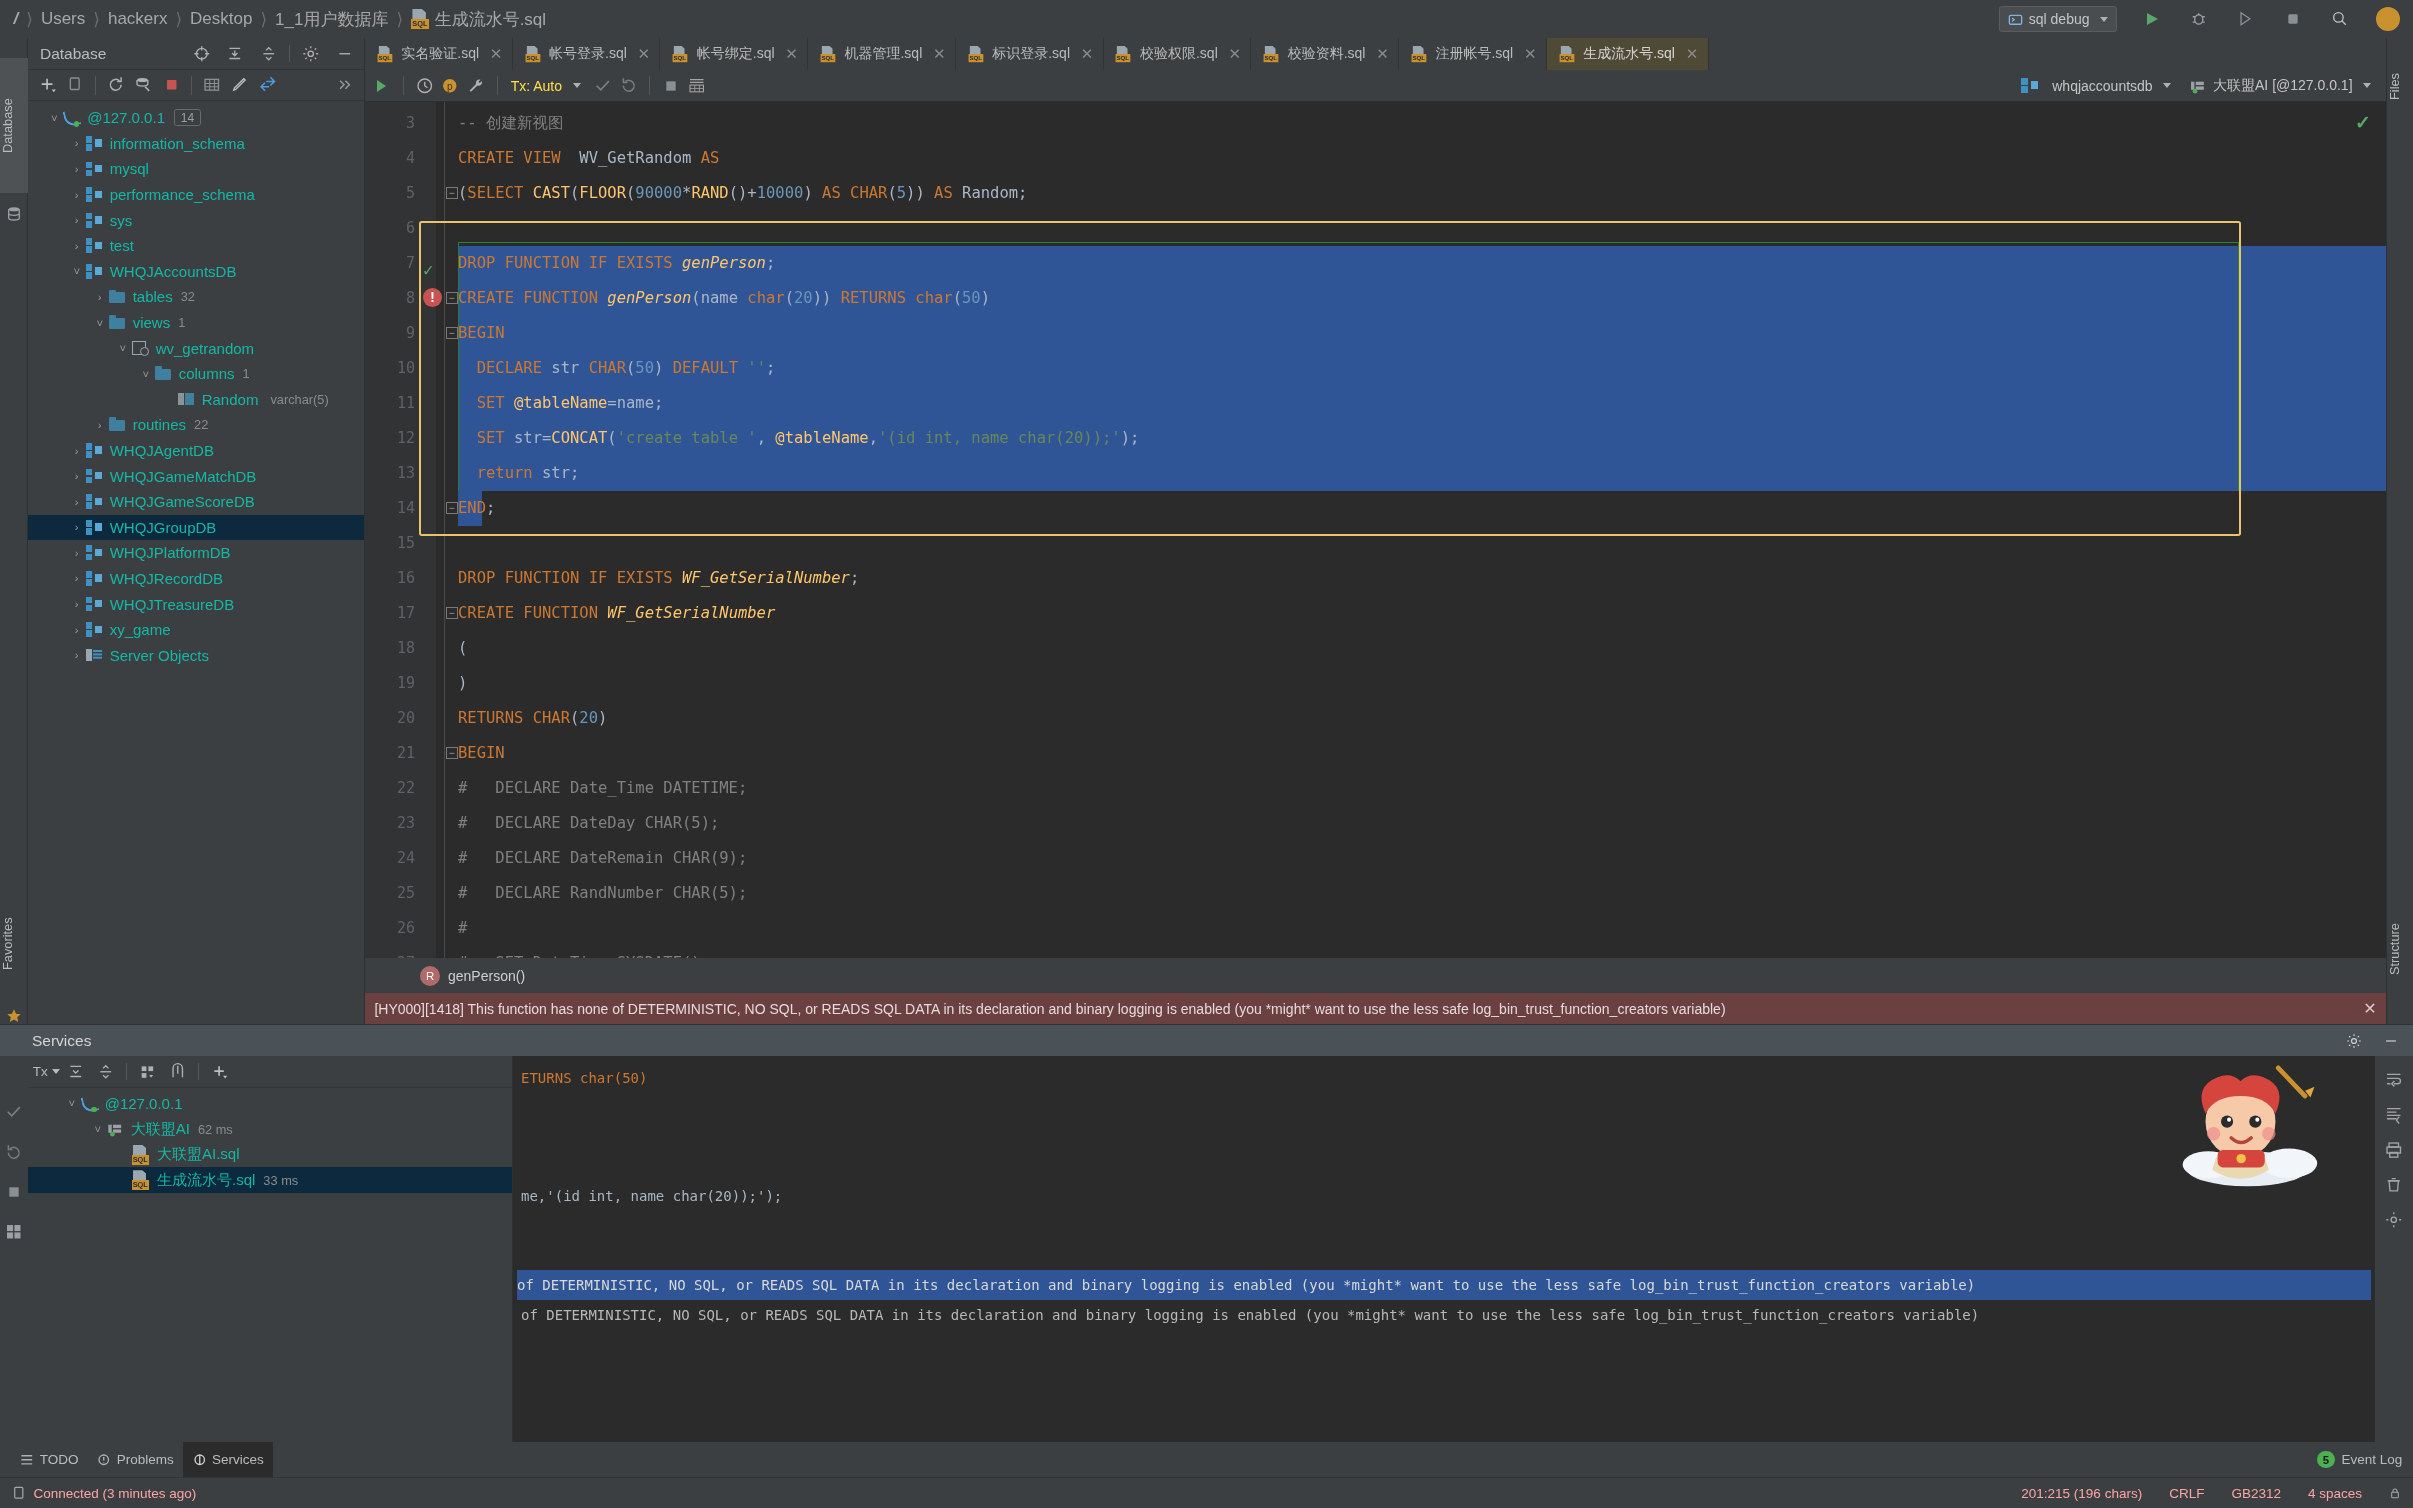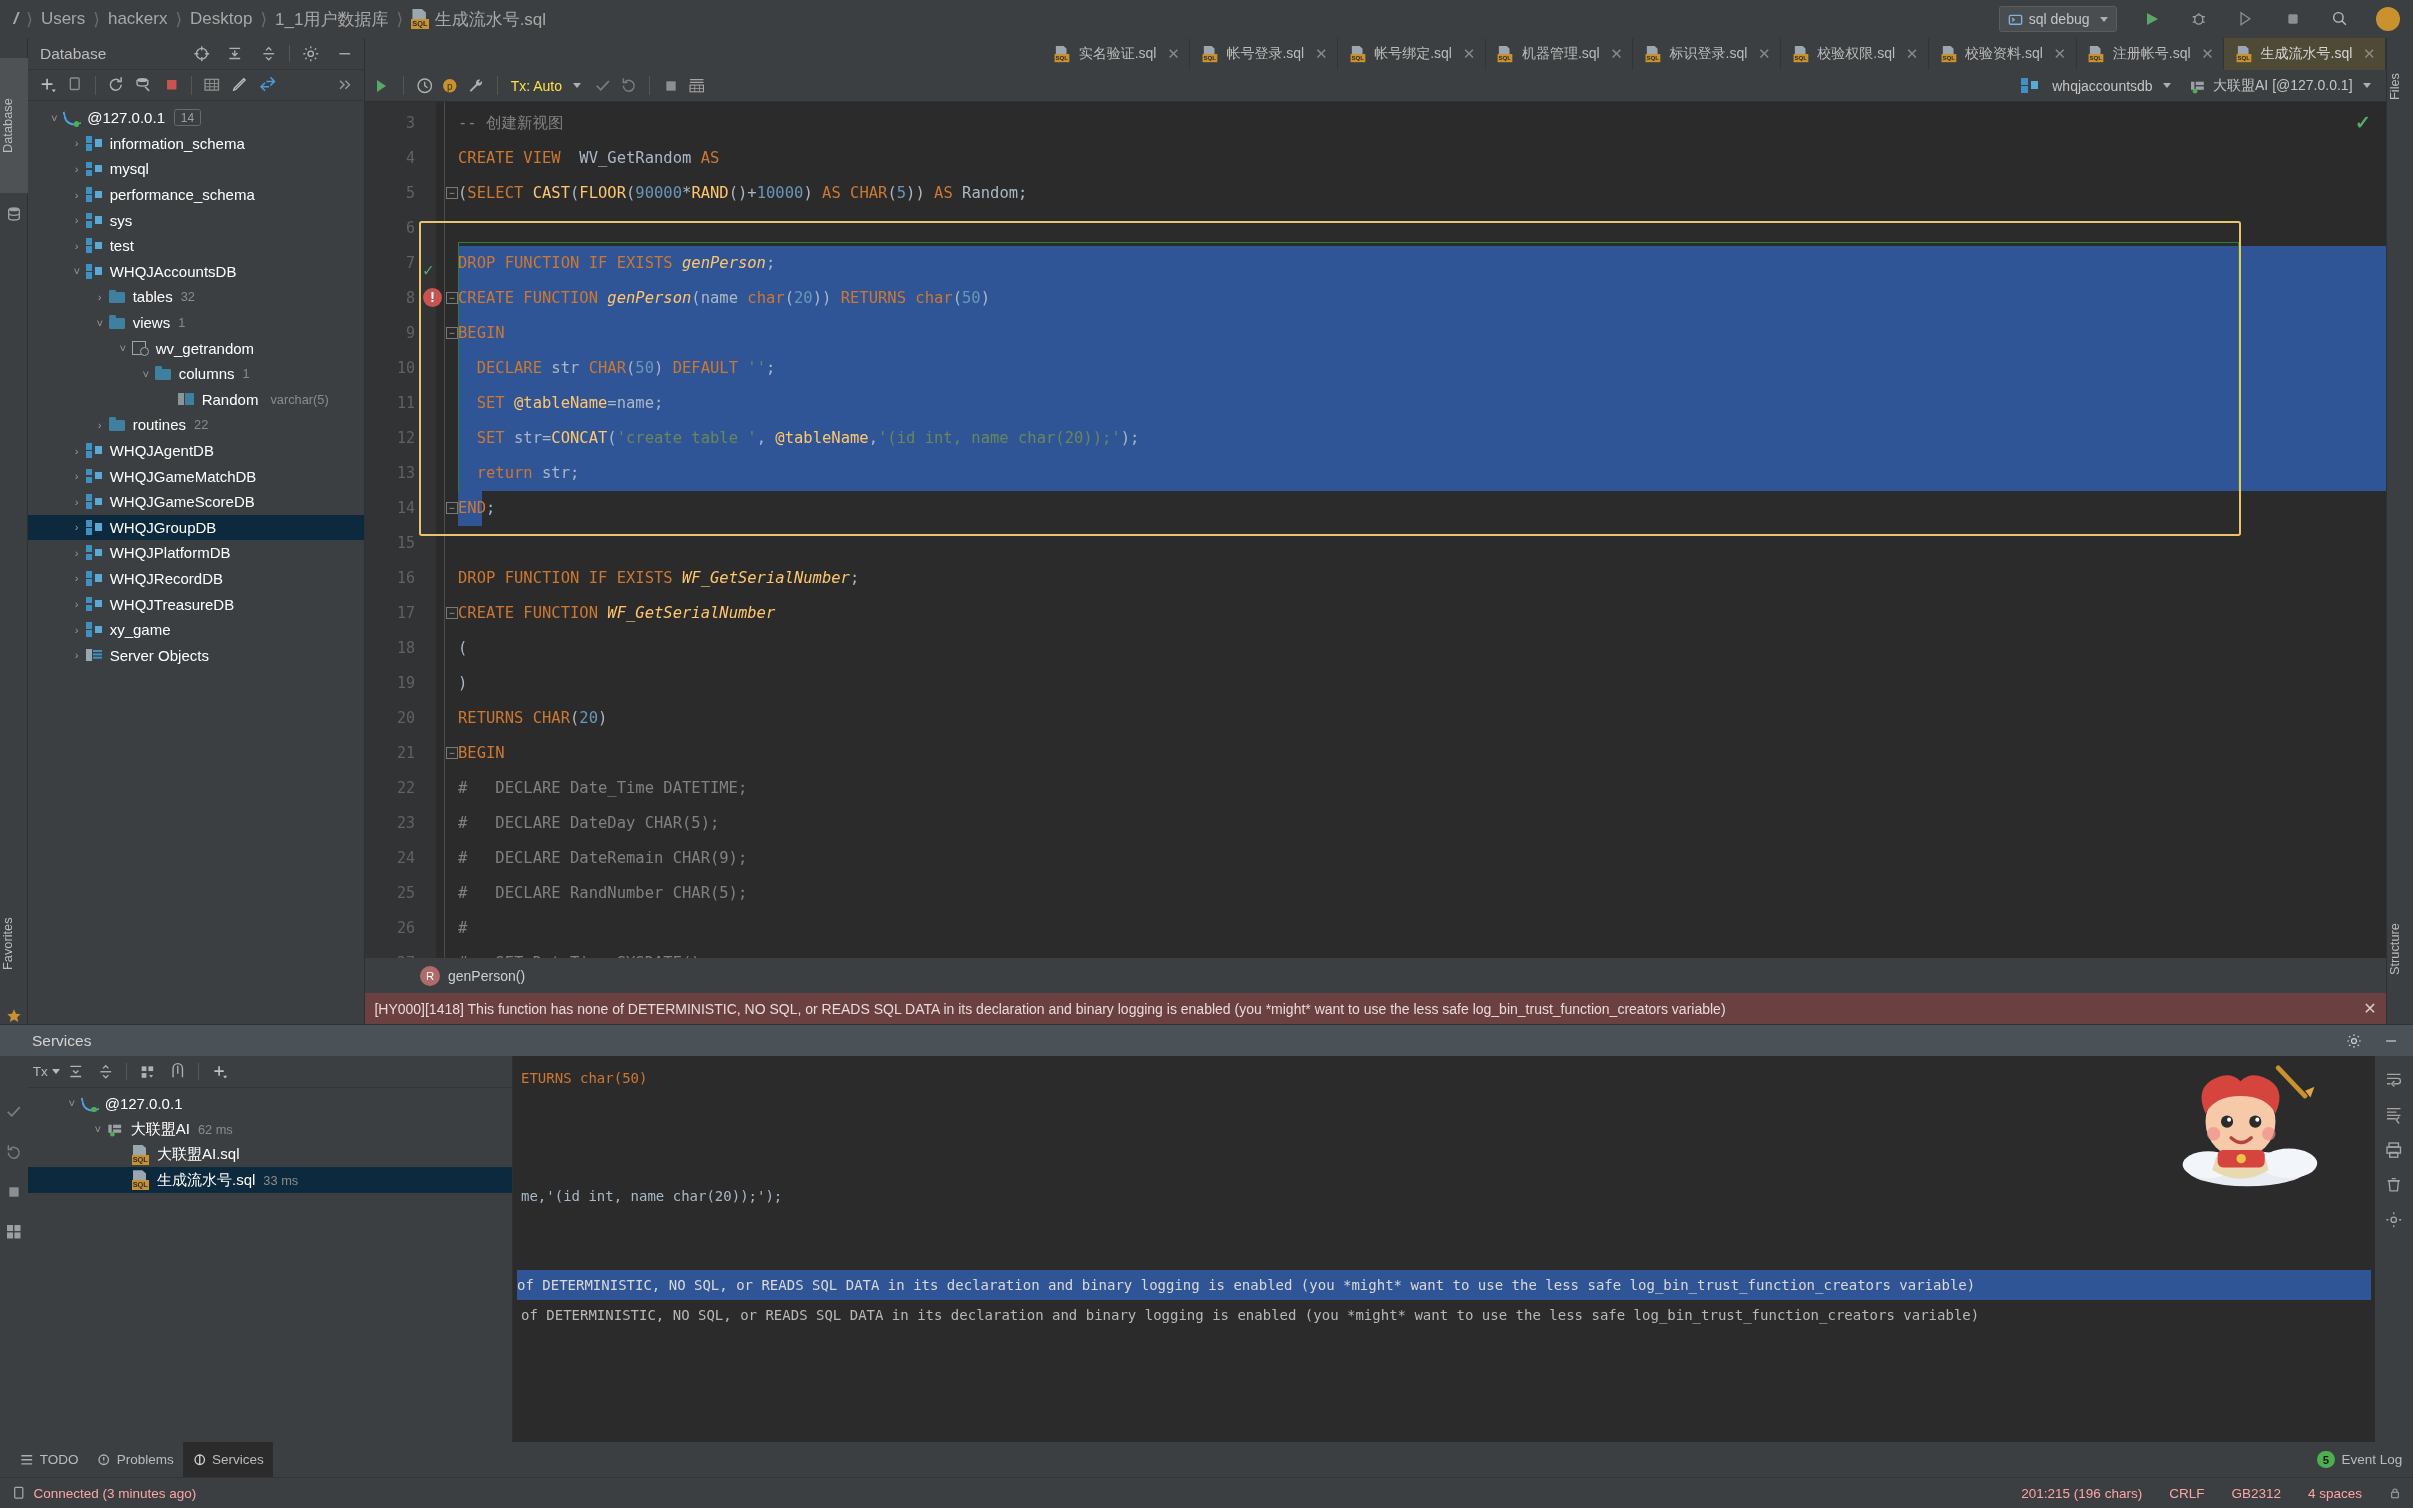--- a/index.html
+++ b/index.html
@@ -67,21 +67,21 @@
   .panel-head .ph-actions { margin-left:auto; display:flex; align-items:center; gap:8px; }
   .panel-toolbar {
     height:32px; display:flex; align-items:center; gap:2.7px; padding:0 6.7px;
     border-top:0.7px solid #323537; border-bottom:0.7px solid #323537;
   }
   .ptb { width:25.6px;height:25.6px;display:inline-flex;align-items:center;justify-content:center;cursor:pointer; }
   .tree { flex:1 1 auto; overflow:hidden; padding-top:4px; font-size:15px; }
   .trow { display:flex; align-items:center; height:25.6px; white-space:nowrap; padding-right:5.4px; }
   .trow.sel { background:#0d293e; }
   .tw { display:inline-block; width:17.5px; text-align:center; color:#989898; font-size:11.4px; flex:0 0 17.5px;}
-  .tlabel { color:#ffffff; }
+  .tlabel { color:#14b8a6; }
   .tcount { color:#8b8b8b; font-size:12.8px; margin-left:8px; }
   .ttype  { color:#8b8b8b; font-size:12.8px; margin-left:12px; }
   .icn { width:17.5px;height:17.5px;flex:0 0 17.5px;margin-right:6.7px;display:inline-block;position:relative; }
   
   .ic-schema:before{content:"";position:absolute;left:0;top:1.3px;width:6.7px;height:6.7px;background:#3f91c4;}
   .ic-schema:after{content:"";position:absolute;left:0;top:9.4px;width:6.7px;height:6.7px;background:#3f91c4;}
   .ic-schema em{position:absolute;right:0.7px;top:4.7px;width:7.4px;height:7.4px;background:#5aa9d6;}
   
   .ic-folder:before{content:"";position:absolute;left:0;top:4px;width:16px;height:10.8px;background:#3f7fa0;border-radius:1.3px;}
   .ic-folder:after{content:"";position:absolute;left:0;top:1.3px;width:7.4px;height:3.4px;background:#3f7fa0;border-radius:1.3px 1.3px 0 0;}
@@ -95,21 +95,21 @@
   .ic-srv:before{content:"";position:absolute;left:0;top:2.7px;width:6px;height:12px;background:#9aa7b0;}
   .ic-srv:after{content:"";position:absolute;left:7.4px;top:3.4px;width:9.4px;height:2px;box-shadow:0 3.4px 0 #3f91c4,0 6.7px 0 #3f91c4;background:#3f91c4;}
   
   .ic-dolphin{position:relative;}
   .ic-dolphin:before{content:"";position:absolute;left:1.3px;top:1.3px;width:13.5px;height:13.5px;border-left:2px solid #4aa3e0;border-bottom:2px solid #4aa3e0;border-radius:0 0 0 10.8px;transform:rotate(-12deg);}
   .ic-dolphin:after{content:"";position:absolute;right:1.3px;bottom:0px;width:5.4px;height:5.4px;border-radius:50%;background:#4caf50;}
   .badge-num { border:0.7px solid #6a6a6a; border-radius:2.7px; font-size:12px; color:#9d9d9d; padding:0.7px 5.4px; margin-left:9.4px; }
 
   
   .editorarea { flex:1 1 auto; min-width:0; display:flex; flex-direction:column; background:#2b2b2b; }
-  .tabstrip { height:32px; background:#3c3f41; display:flex; align-items:stretch; overflow:hidden; flex:0 0 32px;justify-content:flex-end; }
+  .tabstrip { height:32px; background:#3c3f41; display:flex; align-items:stretch; overflow:hidden; flex:0 0 32px; }
   .etab {
     display:flex; align-items:center; gap:6.7px; padding:0 9.4px 0 10.8px; font-size:14px;
     color:#bbbbbb; white-space:nowrap; border-right:0.7px solid #323537; cursor:pointer;
   }
   .etab.active { background:#4e4a36; color:#d6d6d6; }
   .etab .x { color:#8a8a8a; font-size:15px; margin-left:4px; }
   .etab .sqlico { transform:scale(.82); margin-right:1.3px; }
 
   .edtoolbar {
     height:32px; background:#3c3f41; display:flex; align-items:center; gap:2.7px; padding:0 5.4px;

